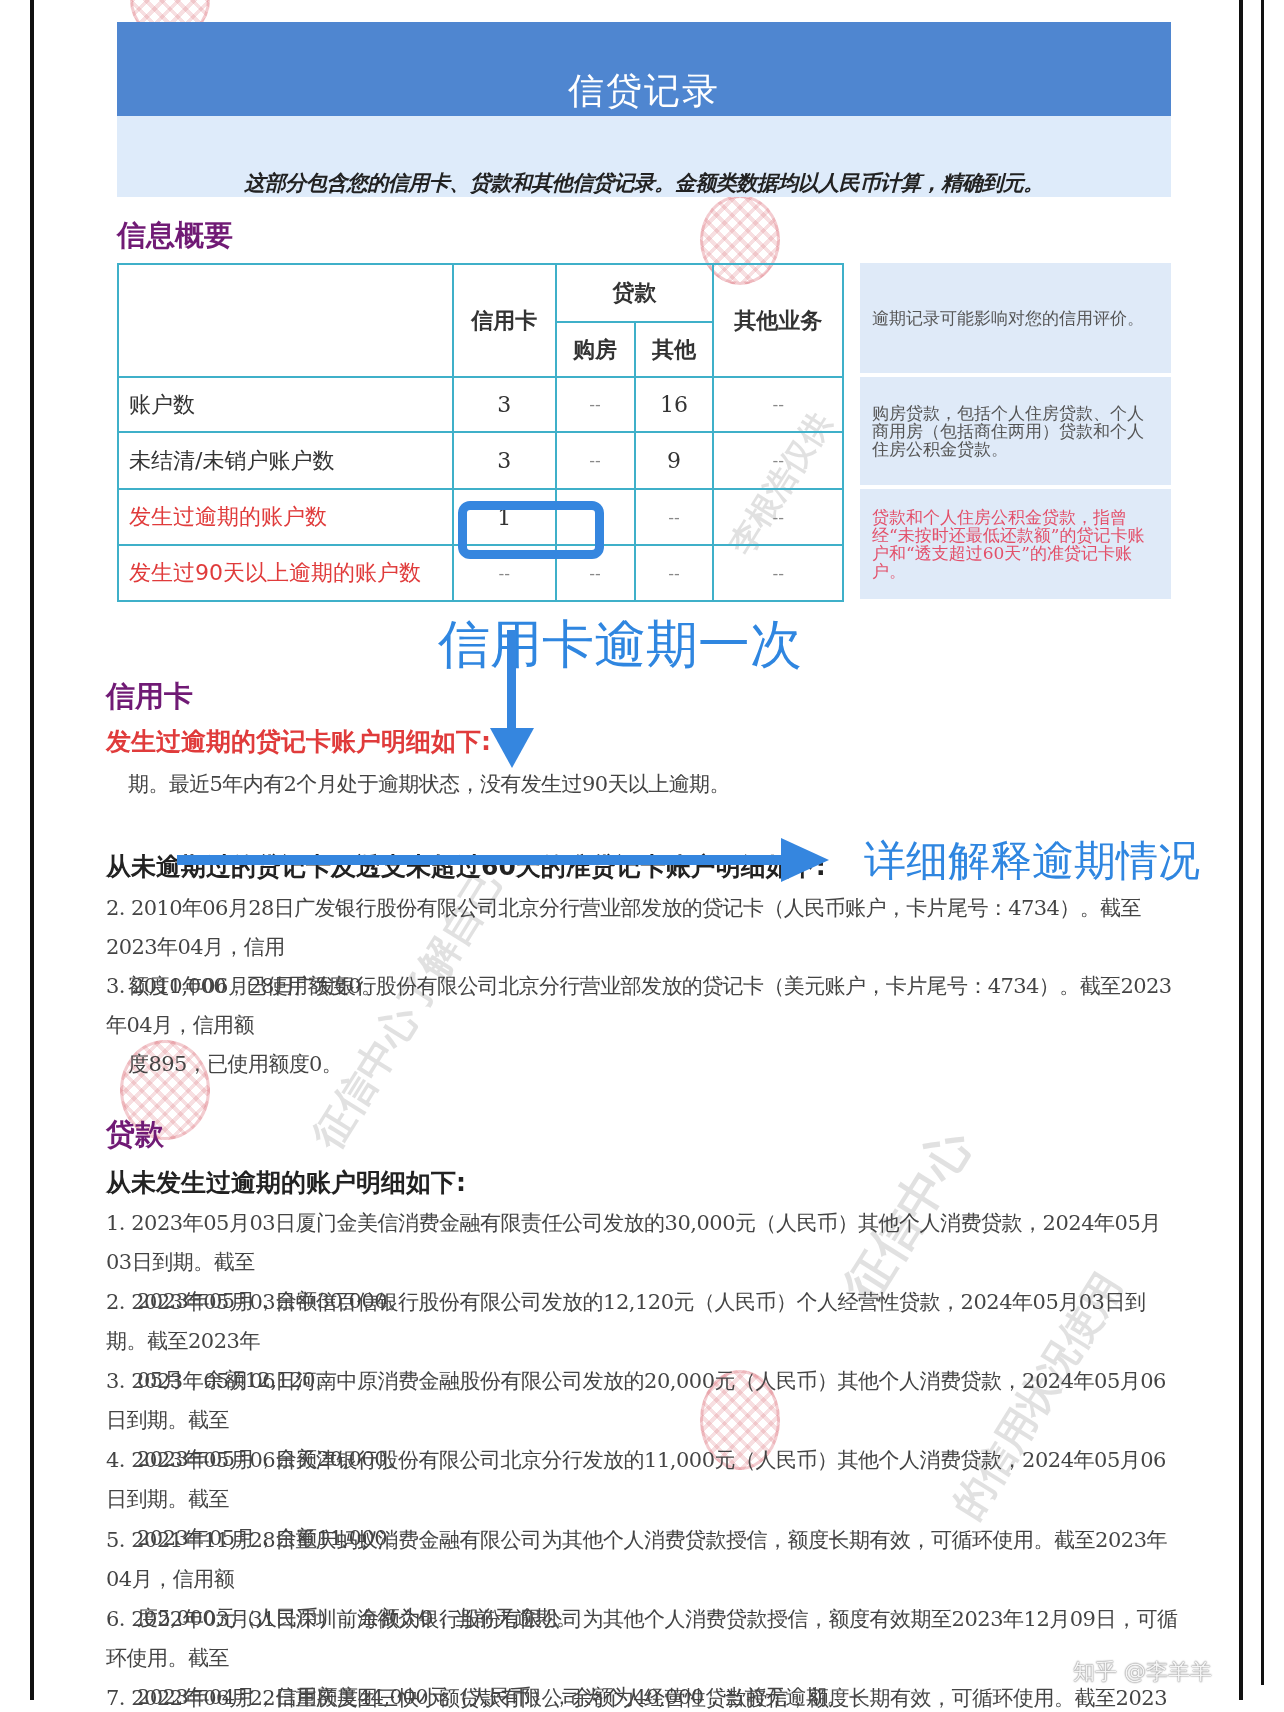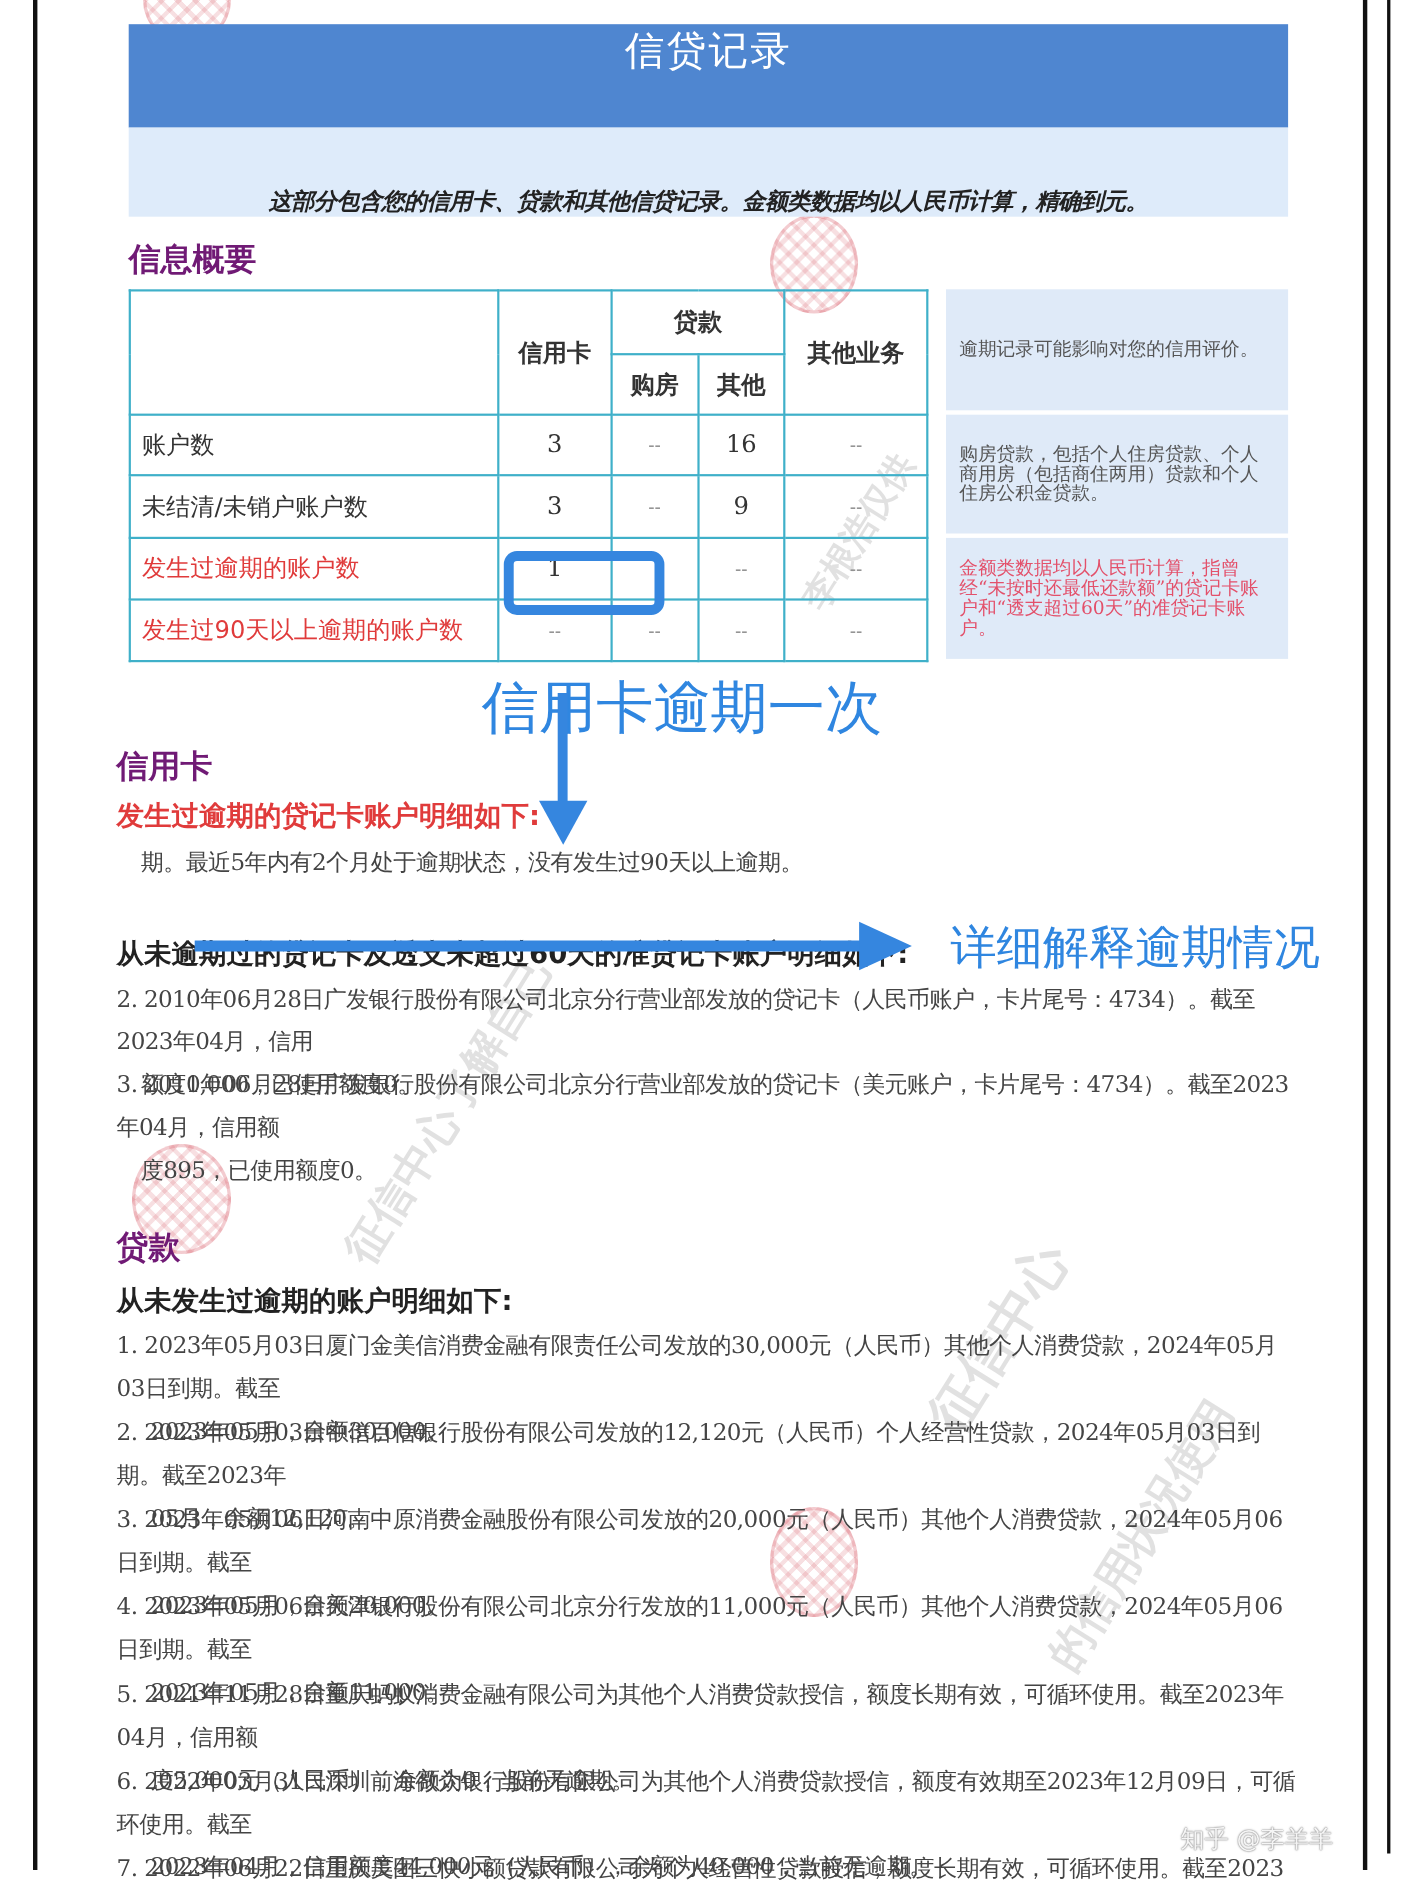--- a/index.html
+++ b/index.html
@@ -6,21 +6,21 @@
   html, body { width: 1284px; height: 1712px; background: #ffffff; overflow: hidden; }
   body { position: relative; font-family: "DejaVu Serif", "Liberation Serif", serif; color: #333; }
 
   .frame-line { position: absolute; background: #111; }
 
   .watermark { position: absolute; color: rgba(120,120,120,0.22); font-family: "DejaVu Sans", sans-serif; font-weight: bold; transform-origin: left top; white-space: nowrap; pointer-events: none; }
   .stamp { position: absolute; border-radius: 50%; border: 3px solid rgba(220,110,120,0.35); pointer-events: none;
     background: repeating-linear-gradient(45deg, rgba(220,110,120,0.22) 0 4px, transparent 4px 11px),
                 repeating-linear-gradient(-45deg, rgba(220,110,120,0.22) 0 4px, transparent 4px 11px); }
 
-  .banner { position: absolute; left: 117px; top: 22px; width: 1054px; height: 94px; background: #4f86d0; display: flex; align-items: flex-start; justify-content: center; }
+  .banner { position: absolute; left: 117px; top: 22px; width: 1054px; height: 94px; background: #4f86d0; display: flex; align-items: flex-end; justify-content: center; }
   .banner-title { color: #fff; font-family: "DejaVu Sans", sans-serif; font-size: 36px; letter-spacing: 2px; }
   .sub-band { position: absolute; left: 117px; top: 116px; width: 1054px; height: 81px; background: #deebfa; display: flex; align-items: flex-end; justify-content: center; }
   .sub-text { font-family: "DejaVu Sans", sans-serif; font-size: 21px; font-weight: bold; font-style: italic; color: #222; letter-spacing: -0.5px; }
 
   .section-head { position: absolute; color: #701a75; font-family: "DejaVu Sans", sans-serif; font-size: 29px; font-weight: bold; }
 
   table.summary { position: absolute; left: 117px; top: 263px; width: 727px; height: 336px; border-collapse: collapse; font-family: "DejaVu Sans", sans-serif; }
   table.summary td, table.summary th { border: 2px solid #3fb0c9; font-size: 22px; text-align: center; color: #333; font-weight: normal; }
   table.summary th { font-weight: bold; }
   table.summary td.rowlabel { text-align: left; padding-left: 10px; font-weight: normal; }
@@ -122,21 +122,21 @@
 </tbody>
   </table>
 
 <div class="side-note" style="top:263px;height:110px;">
   <span>逾期记录可能影响对您的信用评价。</span>
 </div>
 <div class="side-note" style="top:377px;height:108px;">
   <span>购房贷款，包括个人住房贷款、个人商用房（包括商住两用）贷款和个人住房公积金贷款。</span>
 </div>
 <div class="side-note red" style="top:489px;height:110px;">
-  <span>金额类数据均以人民币计算，指曾经“未按时还最低还款额”的贷记卡账户和“透支超过60天”的准贷记卡账户。</span>
+  <span>贷款和个人住房公积金贷款，指曾经“未按时还最低还款额”的贷记卡账户和“透支超过60天”的准贷记卡账户。</span>
 </div>
 
 <div class="highlight-box"></div>
 <div class="annot-text" style="left:438px;top:578px;margin-top:36px;">信用卡逾期一次</div>
 
 <div class="section-head" style="left:106px;top:677px;">信用卡</div>
 <div class="red-head" style="left:106px;top:725px;">发生过逾期的贷记卡账户明细如下:</div>
 <div class="item" style="top:765px;">
   <div class="cont">期。最近5年内有2个月处于逾期状态，没有发生过90天以上逾期。</div>
 </div>

